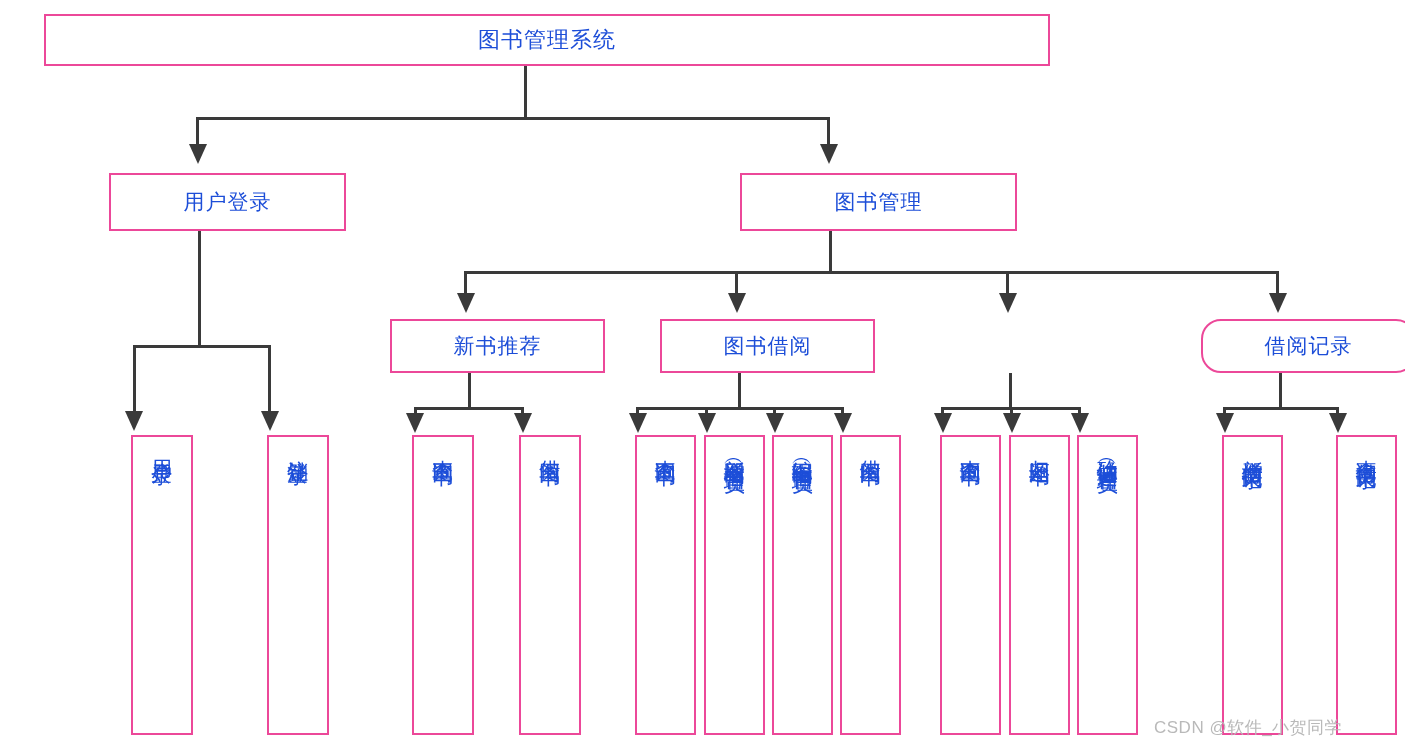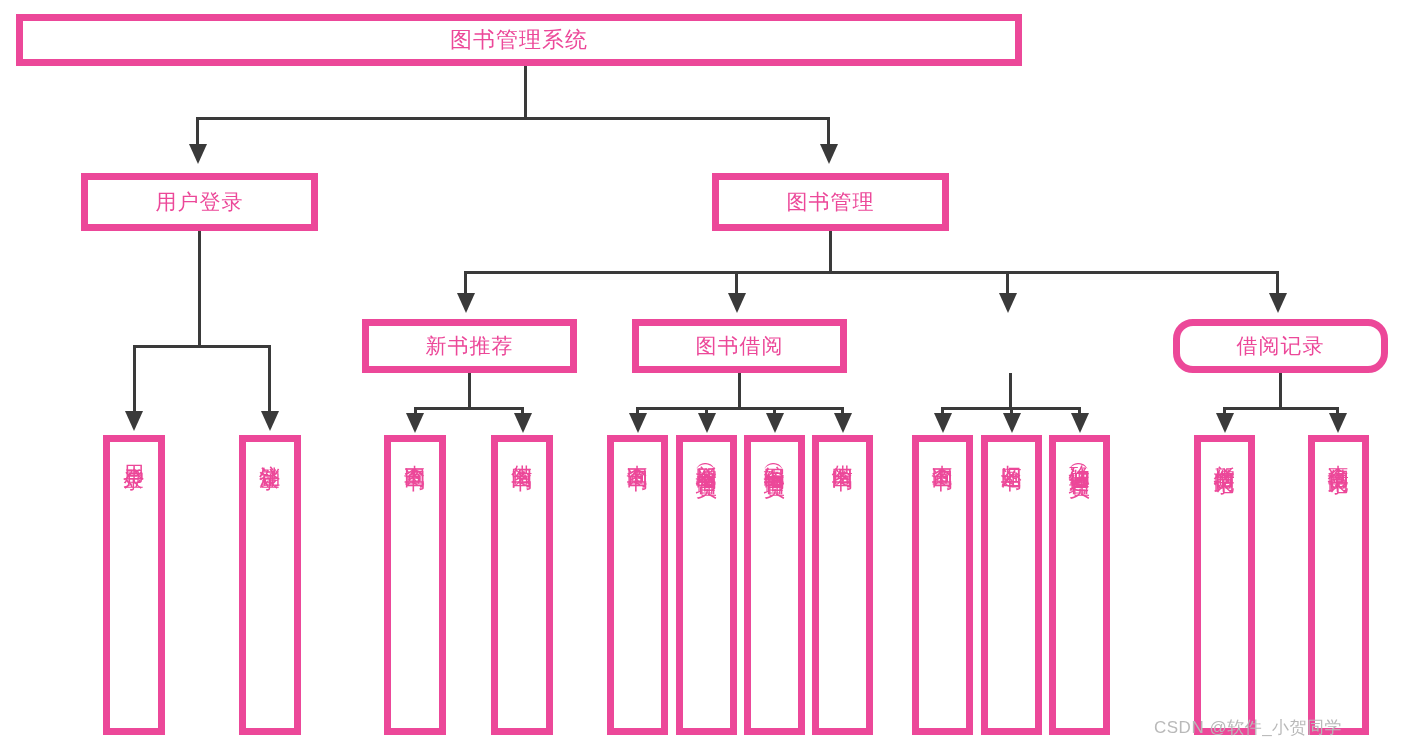--- a/index.html
+++ b/index.html
@@ -16,25 +16,26 @@
     height: 747px;
     background: #ffffff;
     overflow: hidden;
   }
 
   
   .node {
     position: absolute;
     box-sizing: border-box;
     background: #ffffff;
-    border: 7px solid #ec4899;
+    border: 2px solid #ec4899;
     display: flex;
     align-items: center;
     justify-content: center;
-    color: #ec4899;
+    color: #1d4ed8;
+    margin-left: 28px;
   }
   .node .label {
     display: block;
     text-align: center;
     line-height: 1.18;
     white-space: nowrap;
   }
 
   
   .node.horiz .label {
@@ -102,21 +103,21 @@
   <div class="hline" style="left:196px; top:117px; width:634px; height:3px;"></div>
 
   <div class="vline" style="left:196px; top:117px; width:3px; height:29px;"></div>
   <div class="arrow" style="left:189px; top:144px;"></div>
   <div class="vline" style="left:827px; top:117px; width:3px; height:29px;"></div>
   <div class="arrow" style="left:820px; top:144px;"></div>
 
   <div class="node horiz" style="left:81px; top:173px; width:237px; height:58px;">
     <span class="label">用户登录</span>
   </div>
-  <div class="node horiz" style="left:712px; top:173px; width:237px; height:58px;">
+  <div class="node horiz" style="left:712px; top:173px; width:277px; height:58px;">
     <span class="label">图书管理</span>
   </div>
 
   <div class="vline" style="left:198px; top:231px; width:3px; height:116px;"></div>
   <div class="hline" style="left:133px; top:345px; width:138px; height:3px;"></div>
   <div class="vline" style="left:133px; top:345px; width:3px; height:68px;"></div>
   <div class="arrow" style="left:125px; top:411px;"></div>
   <div class="vline" style="left:268px; top:345px; width:3px; height:68px;"></div>
   <div class="arrow" style="left:261px; top:411px;"></div>
 

